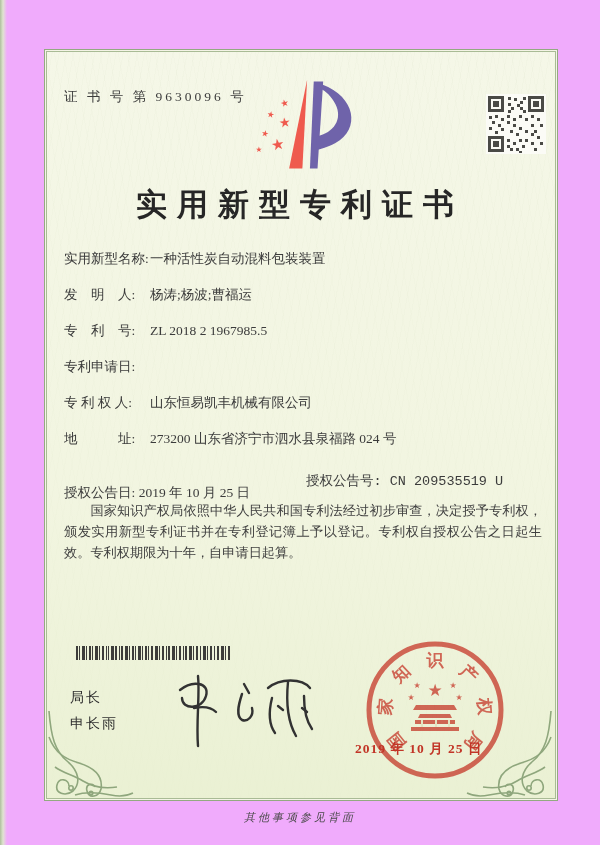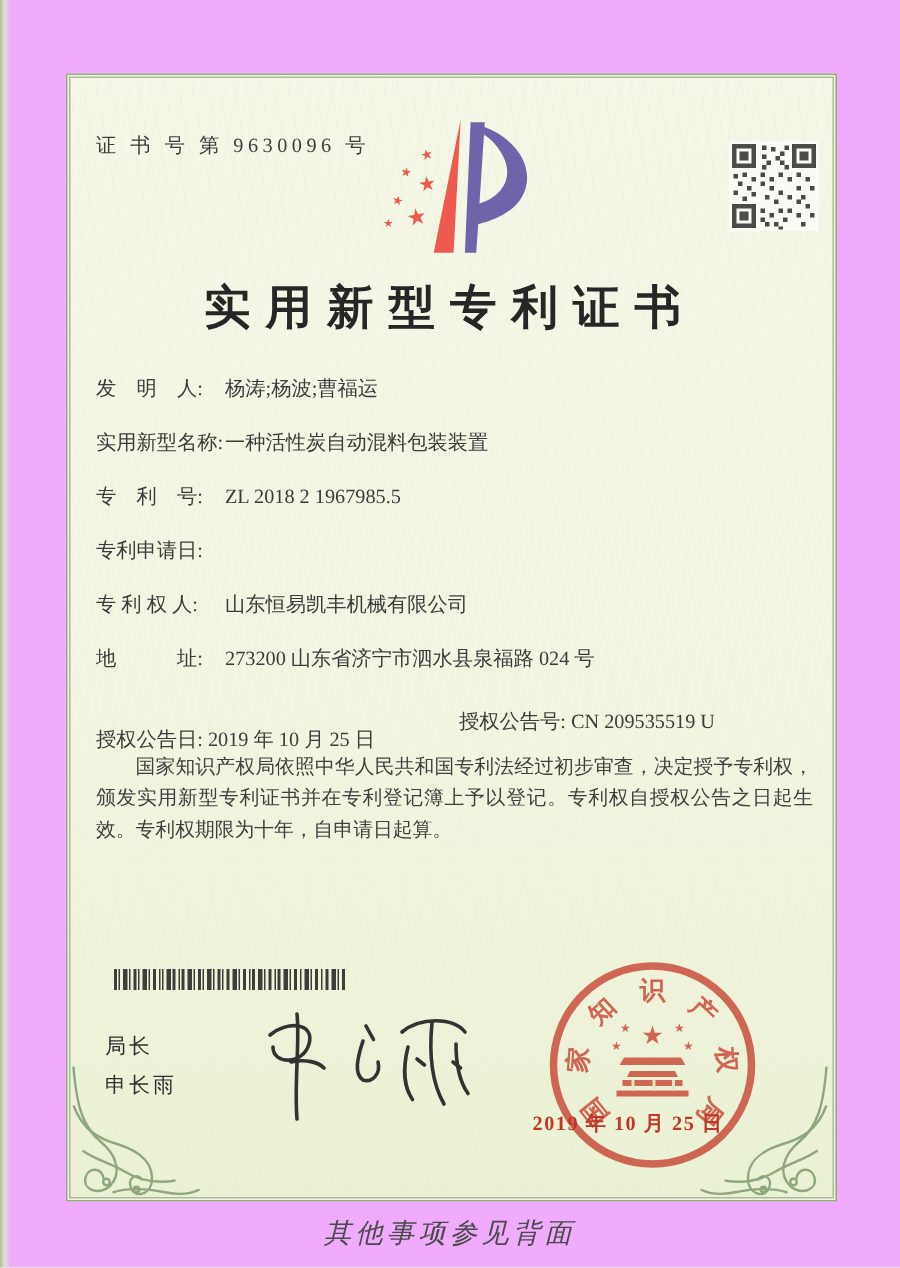--- a/index.html
+++ b/index.html
@@ -36,34 +36,34 @@
   .title{
     left:44px;top:184px;width:512px;text-align:center;
     font-size:31px;font-weight:700;letter-spacing:10px;color:#262626;
   }
   .fields{left:64px;top:249px;width:478px;font-size:13.5px;color:#3b3b3b;}
   .field-row{height:36px;line-height:20px;display:flex;}
   .field-label{display:inline-block;min-width:86px;white-space:pre;}
   .field-value{white-space:pre;}
   .grant-row{left:64px;top:472px;width:478px;font-size:13.5px;color:#3b3b3b;display:flex;}
   .grant-left{white-space:pre;margin-top:12px;}
-  .grant-right{position:absolute;left:242px;white-space:pre;}
+  .grant-right{position:absolute;left:242px;white-space:pre;font-family:Liberation Mono, monospace;}
   .paras{left:64px;top:500px;width:478px;font-size:13.2px;line-height:21px;
     color:#3f3f3f;text-align:justify;}
   .paras p{margin:0;text-indent:2em;}
   .barcode{left:76px;top:646px;width:156px;height:15px;}
   .signer{left:70px;top:689px;font-size:14px;color:#2f2f2f;font-family:"Liberation Sans","DejaVu Sans",sans-serif;}
   .signer div{margin-bottom:8px;letter-spacing:2px;}
   .signature{left:150px;top:664px;width:190px;height:95px;}
   .seal{left:347px;top:626px;width:176px;height:176px;mix-blend-mode:multiply;opacity:.88;}
   .seal-date{left:355px;top:740px;font-size:13.5px;color:#c23527;letter-spacing:1px;
     font-weight:700;white-space:pre;z-index:6;}
   .page-info{left:44px;top:774px;width:512px;text-align:center;font-size:11px;
     letter-spacing:2px;color:#444;}
-  .back-note{left:0;top:810px;width:600px;text-align:center;font-size:18px;
+  .back-note{left:0;top:810px;width:600px;text-align:center;font-size:11px;
     letter-spacing:3px;color:#4a4a4a;font-style:italic;}
   .corner{position:absolute;width:92px;height:92px;z-index:4;}
   .corner.bl{left:45px;bottom:46px;}
   .corner.br{right:45px;bottom:46px;transform:scaleX(-1);}
 </style>
 </head>
 <body>
 
 <div class="paper">
 
@@ -122,26 +122,26 @@
                M21 21h3v3h-3z M27 24h3v3h-3z M33 21h3v3h-3z M39 24h3v3h-3z M45 21h3v3h-3z M51 24h3v3h-3z M54 30h3v3h-3z M45 30h3v3h-3z M48 36h3v3h-3z
                M21 27h3v3h-3z M27 30h3v3h-3z M24 36h3v3h-3z M33 33h3v3h-3z M39 36h3v3h-3z M30 39h3v3h-3z M45 39h3v3h-3z
                M51 42h3v3h-3z M54 48h3v3h-3z M45 48h3v3h-3z M48 54h3v3h-3z M39 45h3v3h-3z M33 45h3v3h-3z M27 48h3v3h-3z M21 45h3v3h-3z M24 54h3v3h-3z M30 54h3v3h-3z M36 51h3v3h-3z M21 51h3v3h-3z M33 57h3v2h-3z"></path>
     </g>
   </svg>
 
   <div class="abs title">实用新型专利证书</div>
 
   <div class="abs fields">
     <div class="field-row">
+      <span class="field-label">实用新型名称:</span>
+      <span class="field-value">一种活性炭自动混料包装装置</span>
+    </div>
+    <div class="field-row">
       <span class="field-label">发　明　人:</span>
       <span class="field-value">杨涛;杨波;曹福运</span>
-    </div>
-    <div class="field-row">
-      <span class="field-label">实用新型名称:</span>
-      <span class="field-value">一种活性炭自动混料包装装置</span>
     </div>
     <div class="field-row">
       <span class="field-label">专　利　号:</span>
       <span class="field-value">ZL 2018 2 1967985.5</span>
     </div>
     <div class="field-row">
       <span class="field-label">专利申请日:</span>
     </div>
     <div class="field-row">
       <span class="field-label">专 利 权 人:</span>

